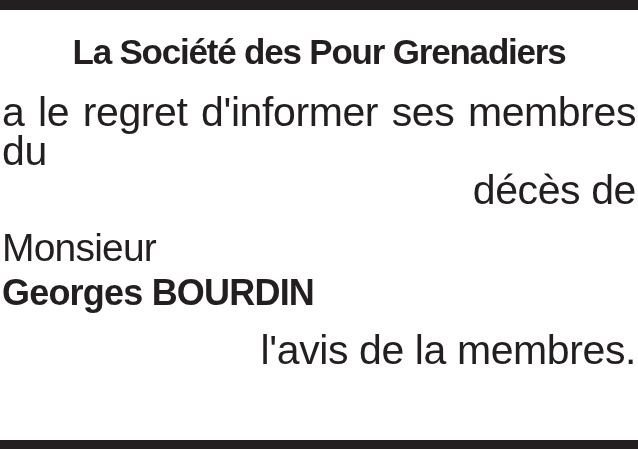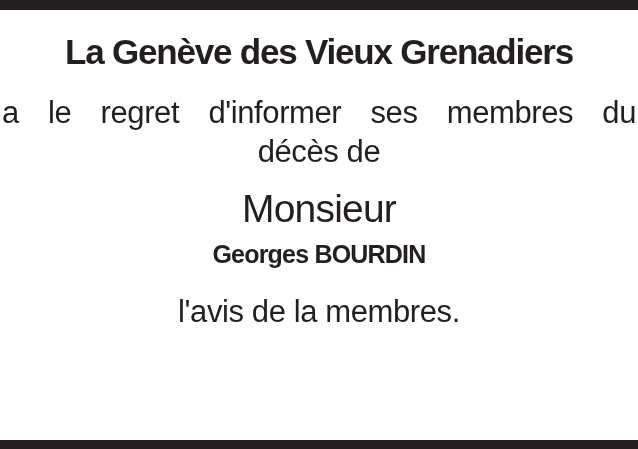--- a/index.html
+++ b/index.html
@@ -40,64 +40,63 @@
   }
   .org-name {
     margin-top: 20px;
     text-align: center;
     font-weight: 700;
     font-size: 35px;
     line-height: 43px;
     letter-spacing: -1.2px;
   }
   .para {
-    font-size: 31px;
+    font-size: 41px;
     line-height: 39px;
     letter-spacing: -0.4px;
   }
   .intro {
     margin-top: 20px;
   }
   .line-justified {
     text-align: justify;
     text-align-last: justify;
     word-spacing: 1px;
   }
   .line-left {
-    text-align: center;
+    text-align: right;
   }
   .deceased {
     margin-top: 14px;
-    text-align: center;
   }
   .deceased-title {
     font-size: 39px;
     line-height: 47px;
     font-weight: 400;
     letter-spacing: -0.8px;
   }
   .deceased-name {
-    font-size: 25px;
+    font-size: 36px;
     line-height: 44px;
     font-weight: 700;
     letter-spacing: -0.8px;
   }
   .closing {
     margin-top: 16px;
   }
 </style>
 </head>
 <body>
 
 <div class="rule rule-top"></div>
 
 <div class="content">
 
   <div class="org-name">
-    <div>La Genève des Vieux Grenadiers</div>
+    <div>La Société des Pour Grenadiers</div>
   </div>
 
   <div class="para intro">
     <div class="line-justified">a le regret d'informer ses membres du</div>
     <div class="line-left">décès de</div>
   </div>
 
   <div class="deceased">
     <div class="deceased-title">Monsieur</div>
     <div class="deceased-name">Georges BOURDIN</div>

